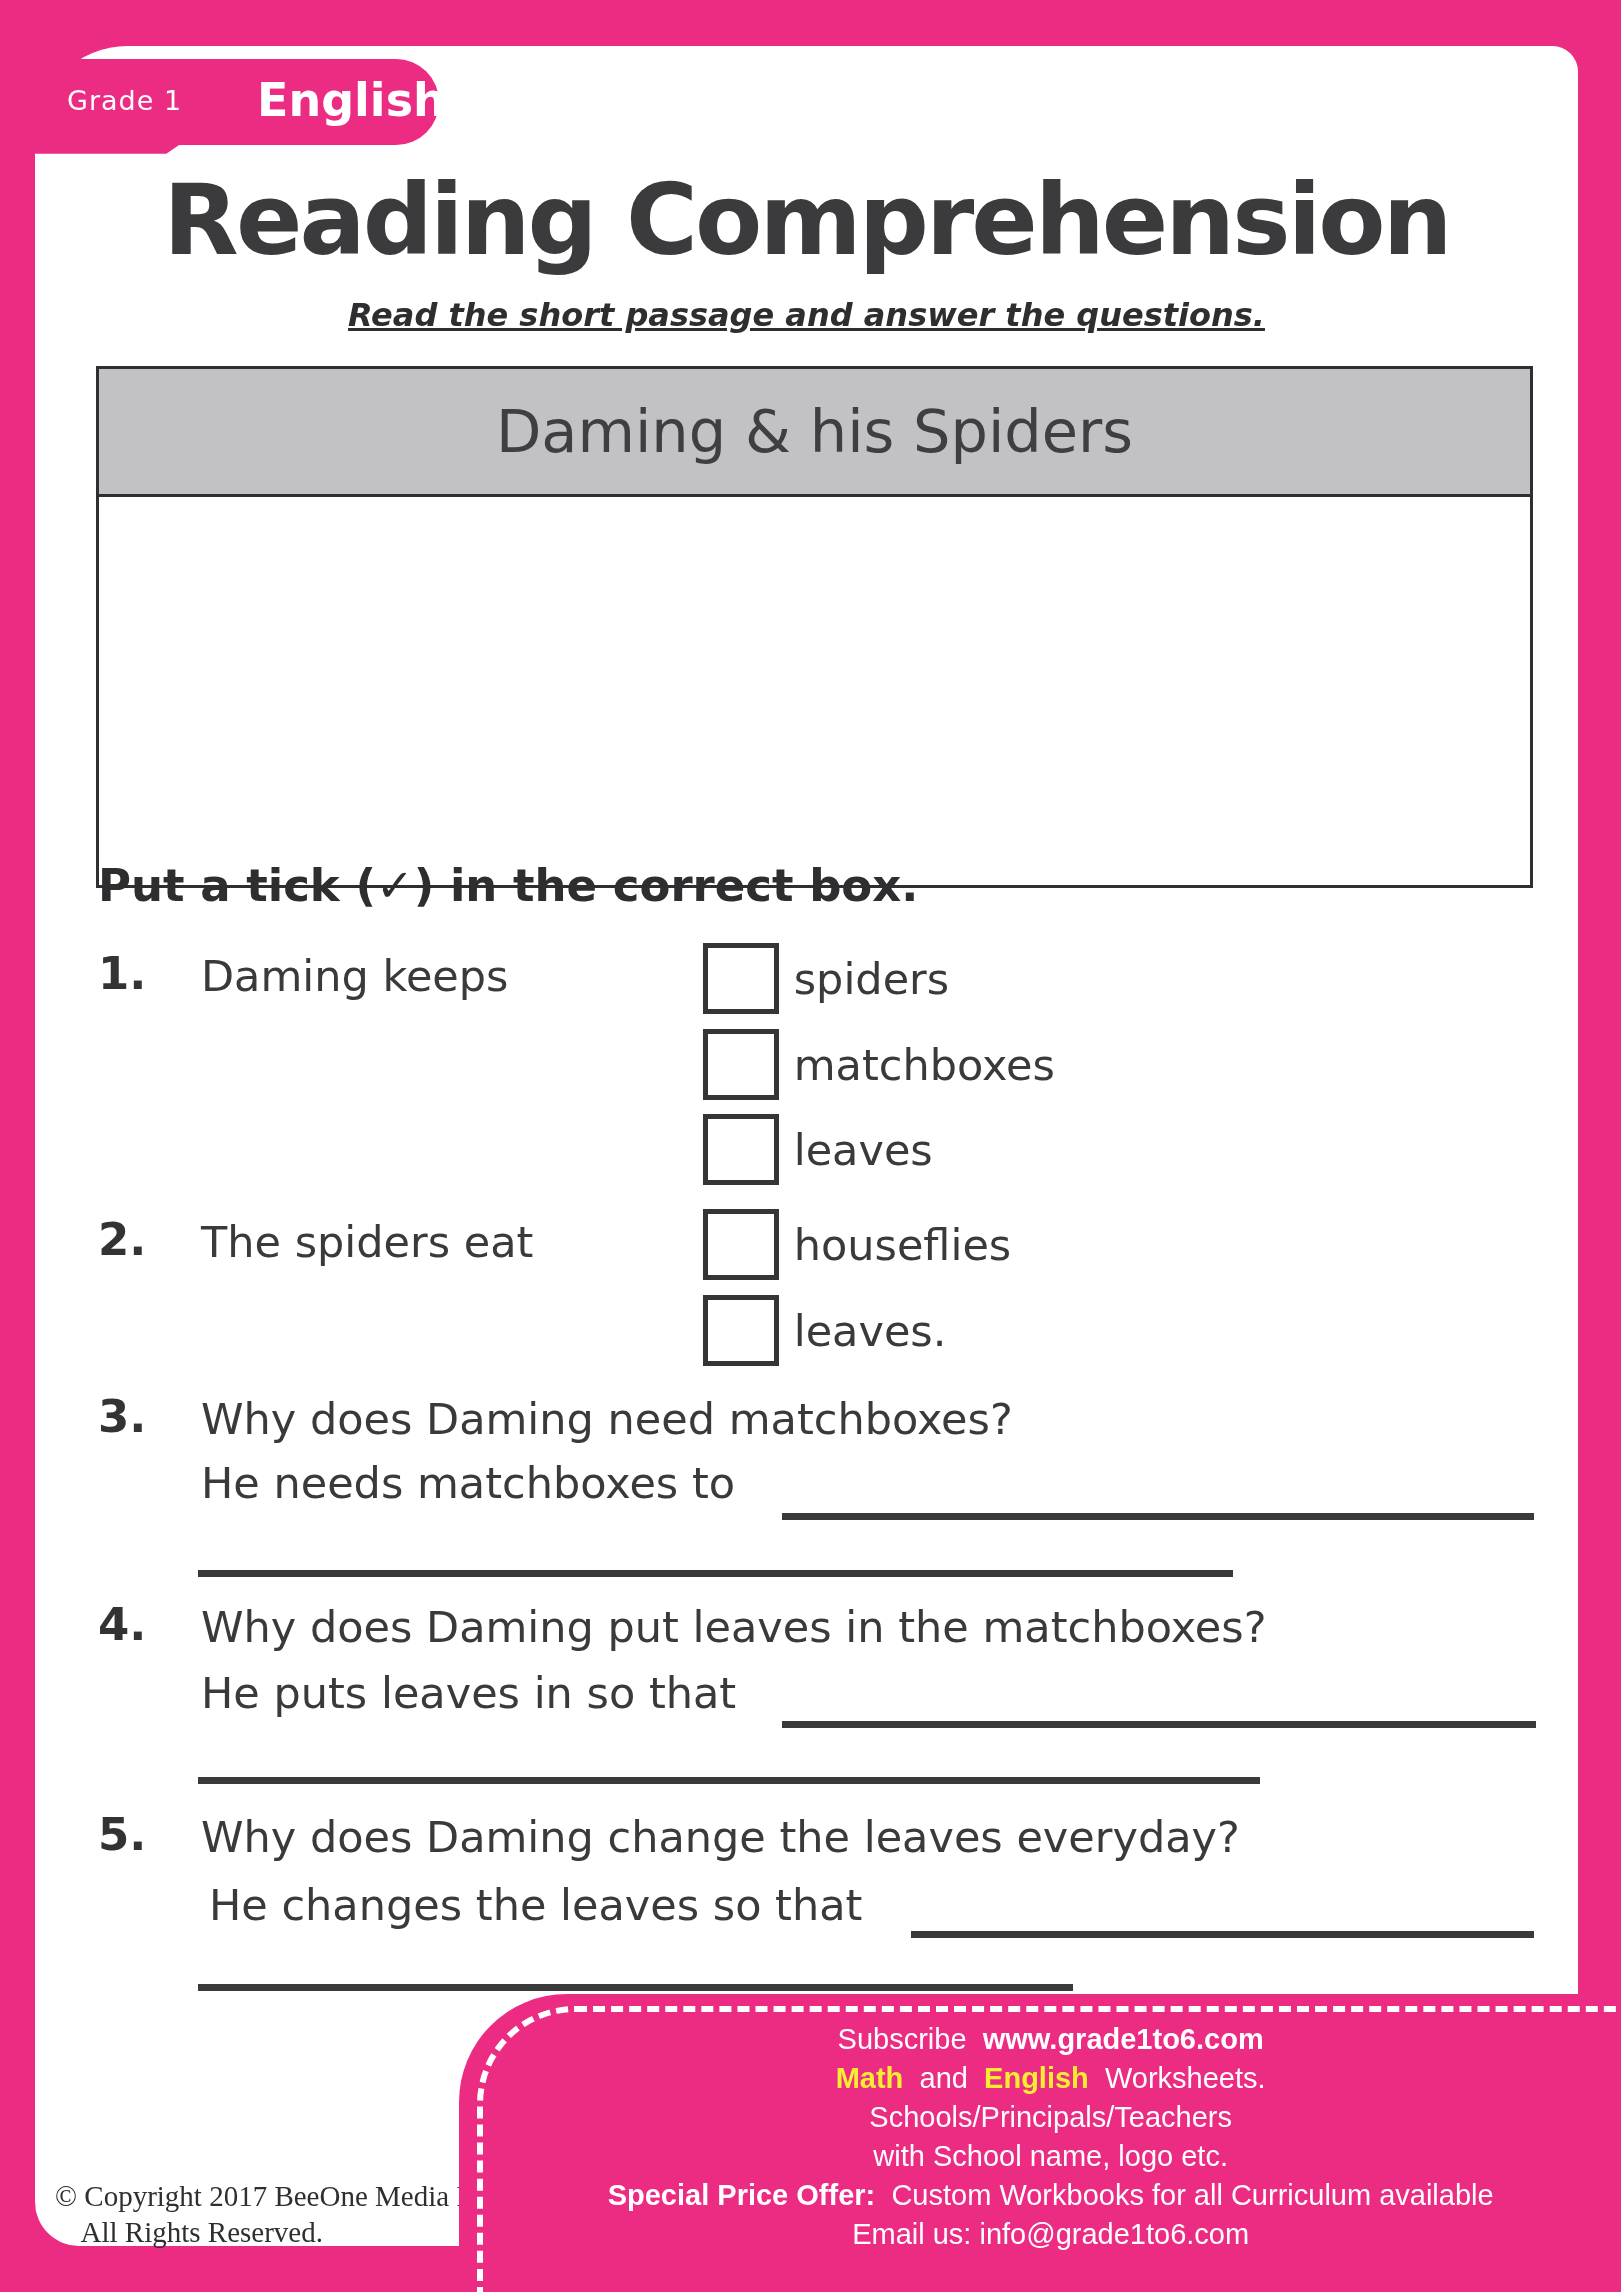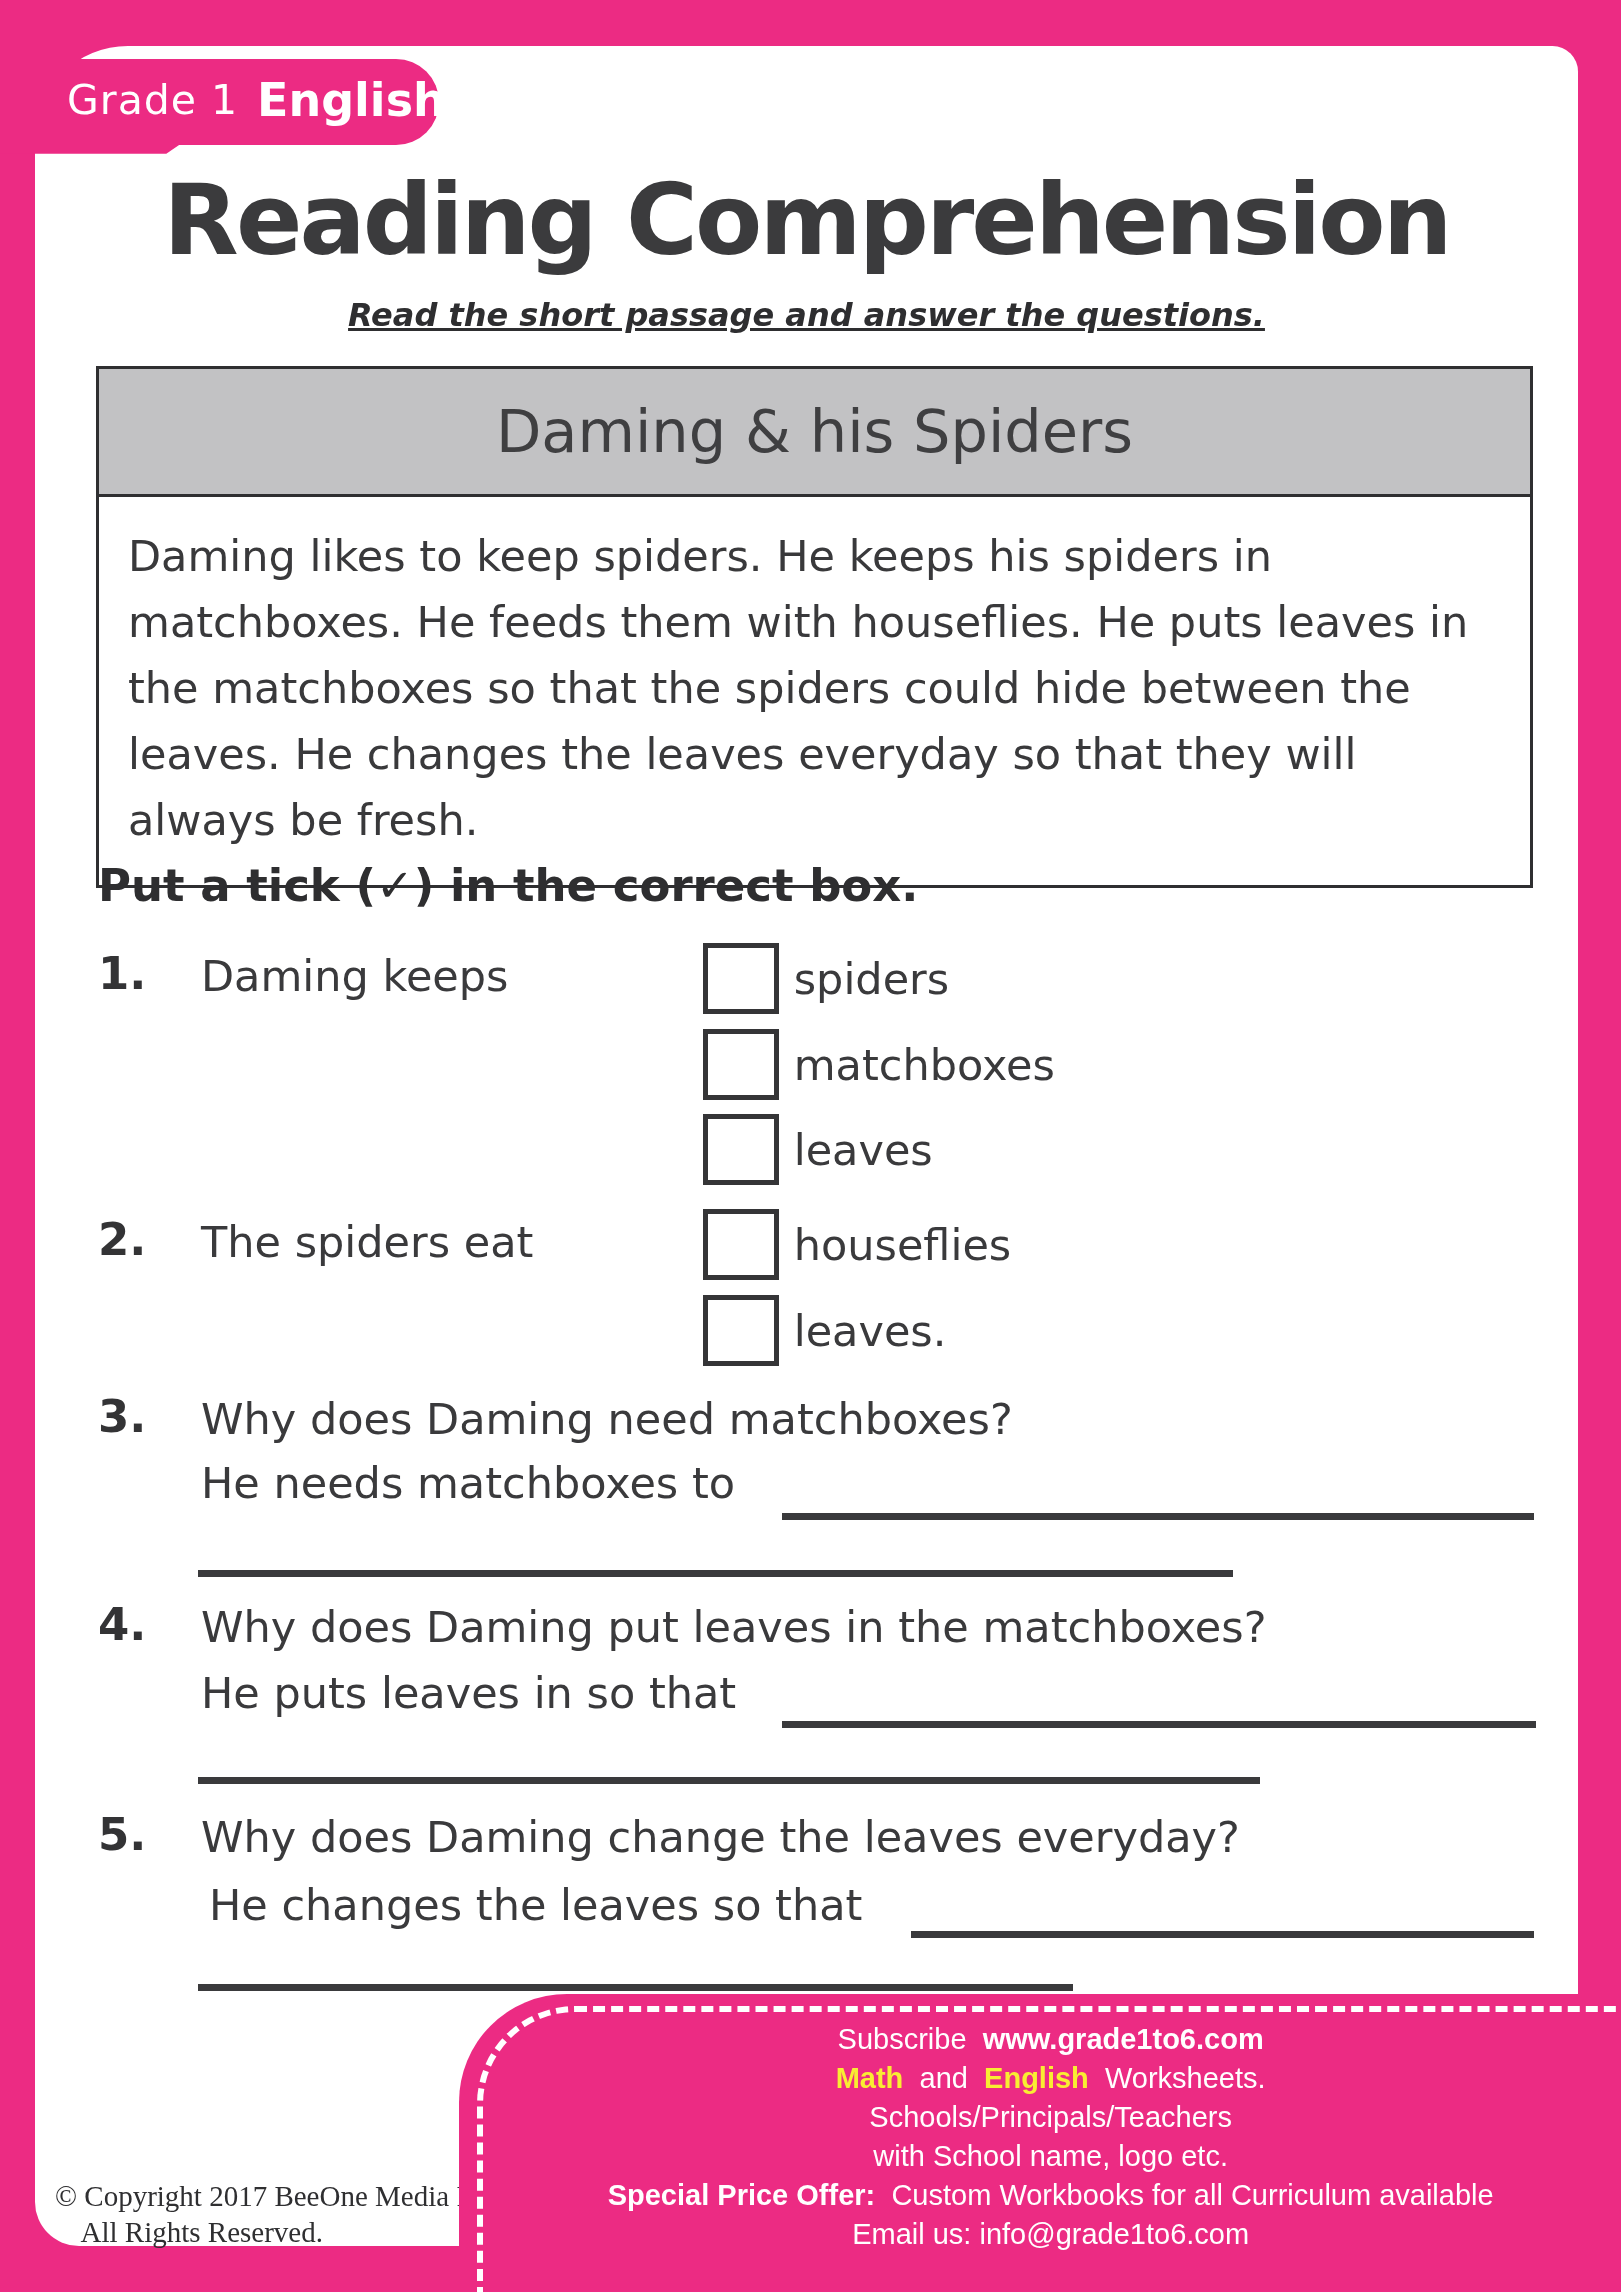--- a/index.html
+++ b/index.html
@@ -17,21 +17,21 @@
   
   .badge{
     position:absolute;left:0;top:59px;width:439px;height:86px;
     background:#EC2B83;border-radius:0 43px 43px 0;
     display:flex;align-items:center;z-index:3;
   }
   .badge-strip{
     position:absolute;left:0;top:143px;width:182px;height:10.8px;background:#EC2B83;z-index:3;
     clip-path:polygon(0 0,100% 0,calc(100% - 15.7px) 100%,0 100%);
   }
-  .grade-label{font-size:41px;color:#fff;font-weight:400;position:absolute;left:67px;top:50%;transform:translateY(-54%);letter-spacing:1px;text-align:right;}
+  .grade-label{font-size:27px;color:#fff;font-weight:400;position:absolute;left:67px;top:50%;transform:translateY(-54%);letter-spacing:1px;text-align:right;}
   .subject-label{font-size:46px;color:#fff;font-weight:bold;position:absolute;left:257px;top:50%;transform:translateY(-54%);}
   
   .title{
     position:absolute;left:35px;top:147px;width:1543px;text-align:center;
     font-size:98px;font-weight:bold;color:#3B3B3D;letter-spacing:-2.9px;line-height:147px;white-space:nowrap;
   }
   .subtitle{
     position:absolute;left:35px;top:296px;width:1543px;text-align:center;
     font-size:32px;font-weight:bold;font-style:italic;color:#2E2E30;letter-spacing:0px;text-decoration:underline;
   }
@@ -91,21 +91,20 @@
   <span class="grade-label">Grade 1</span>
   <span class="subject-label">English</span>
 </div>
 <div class="badge-strip"></div>
 
 <div class="title">Reading Comprehension</div>
 <div class="subtitle">Read the short passage and answer the questions.</div>
 
 <div class="passage-box">
   <div class="passage-header">Daming &amp; his Spiders</div>
-  <div class="passage-body">Daming likes to keep spiders. He keeps his spiders in matchboxes. He feeds them with houseflies. He puts leaves in the matchboxes so that the spiders could hide between the leaves. He changes the leaves everyday so that they will always be fresh.</div>
 </div>
 
 <div class="instruction">Put a tick (✓) in the correct box.</div>
 
 <div class="qnum" style="left:98px;top:947px">1.</div>
 <div class="qtext" style="left:201px;top:951px">Daming keeps</div>
 <div class="opts" style="top:943px">
   <div class="opt">
     <div class="checkbox"></div>
     <div class="optlabel">spiders</div>

